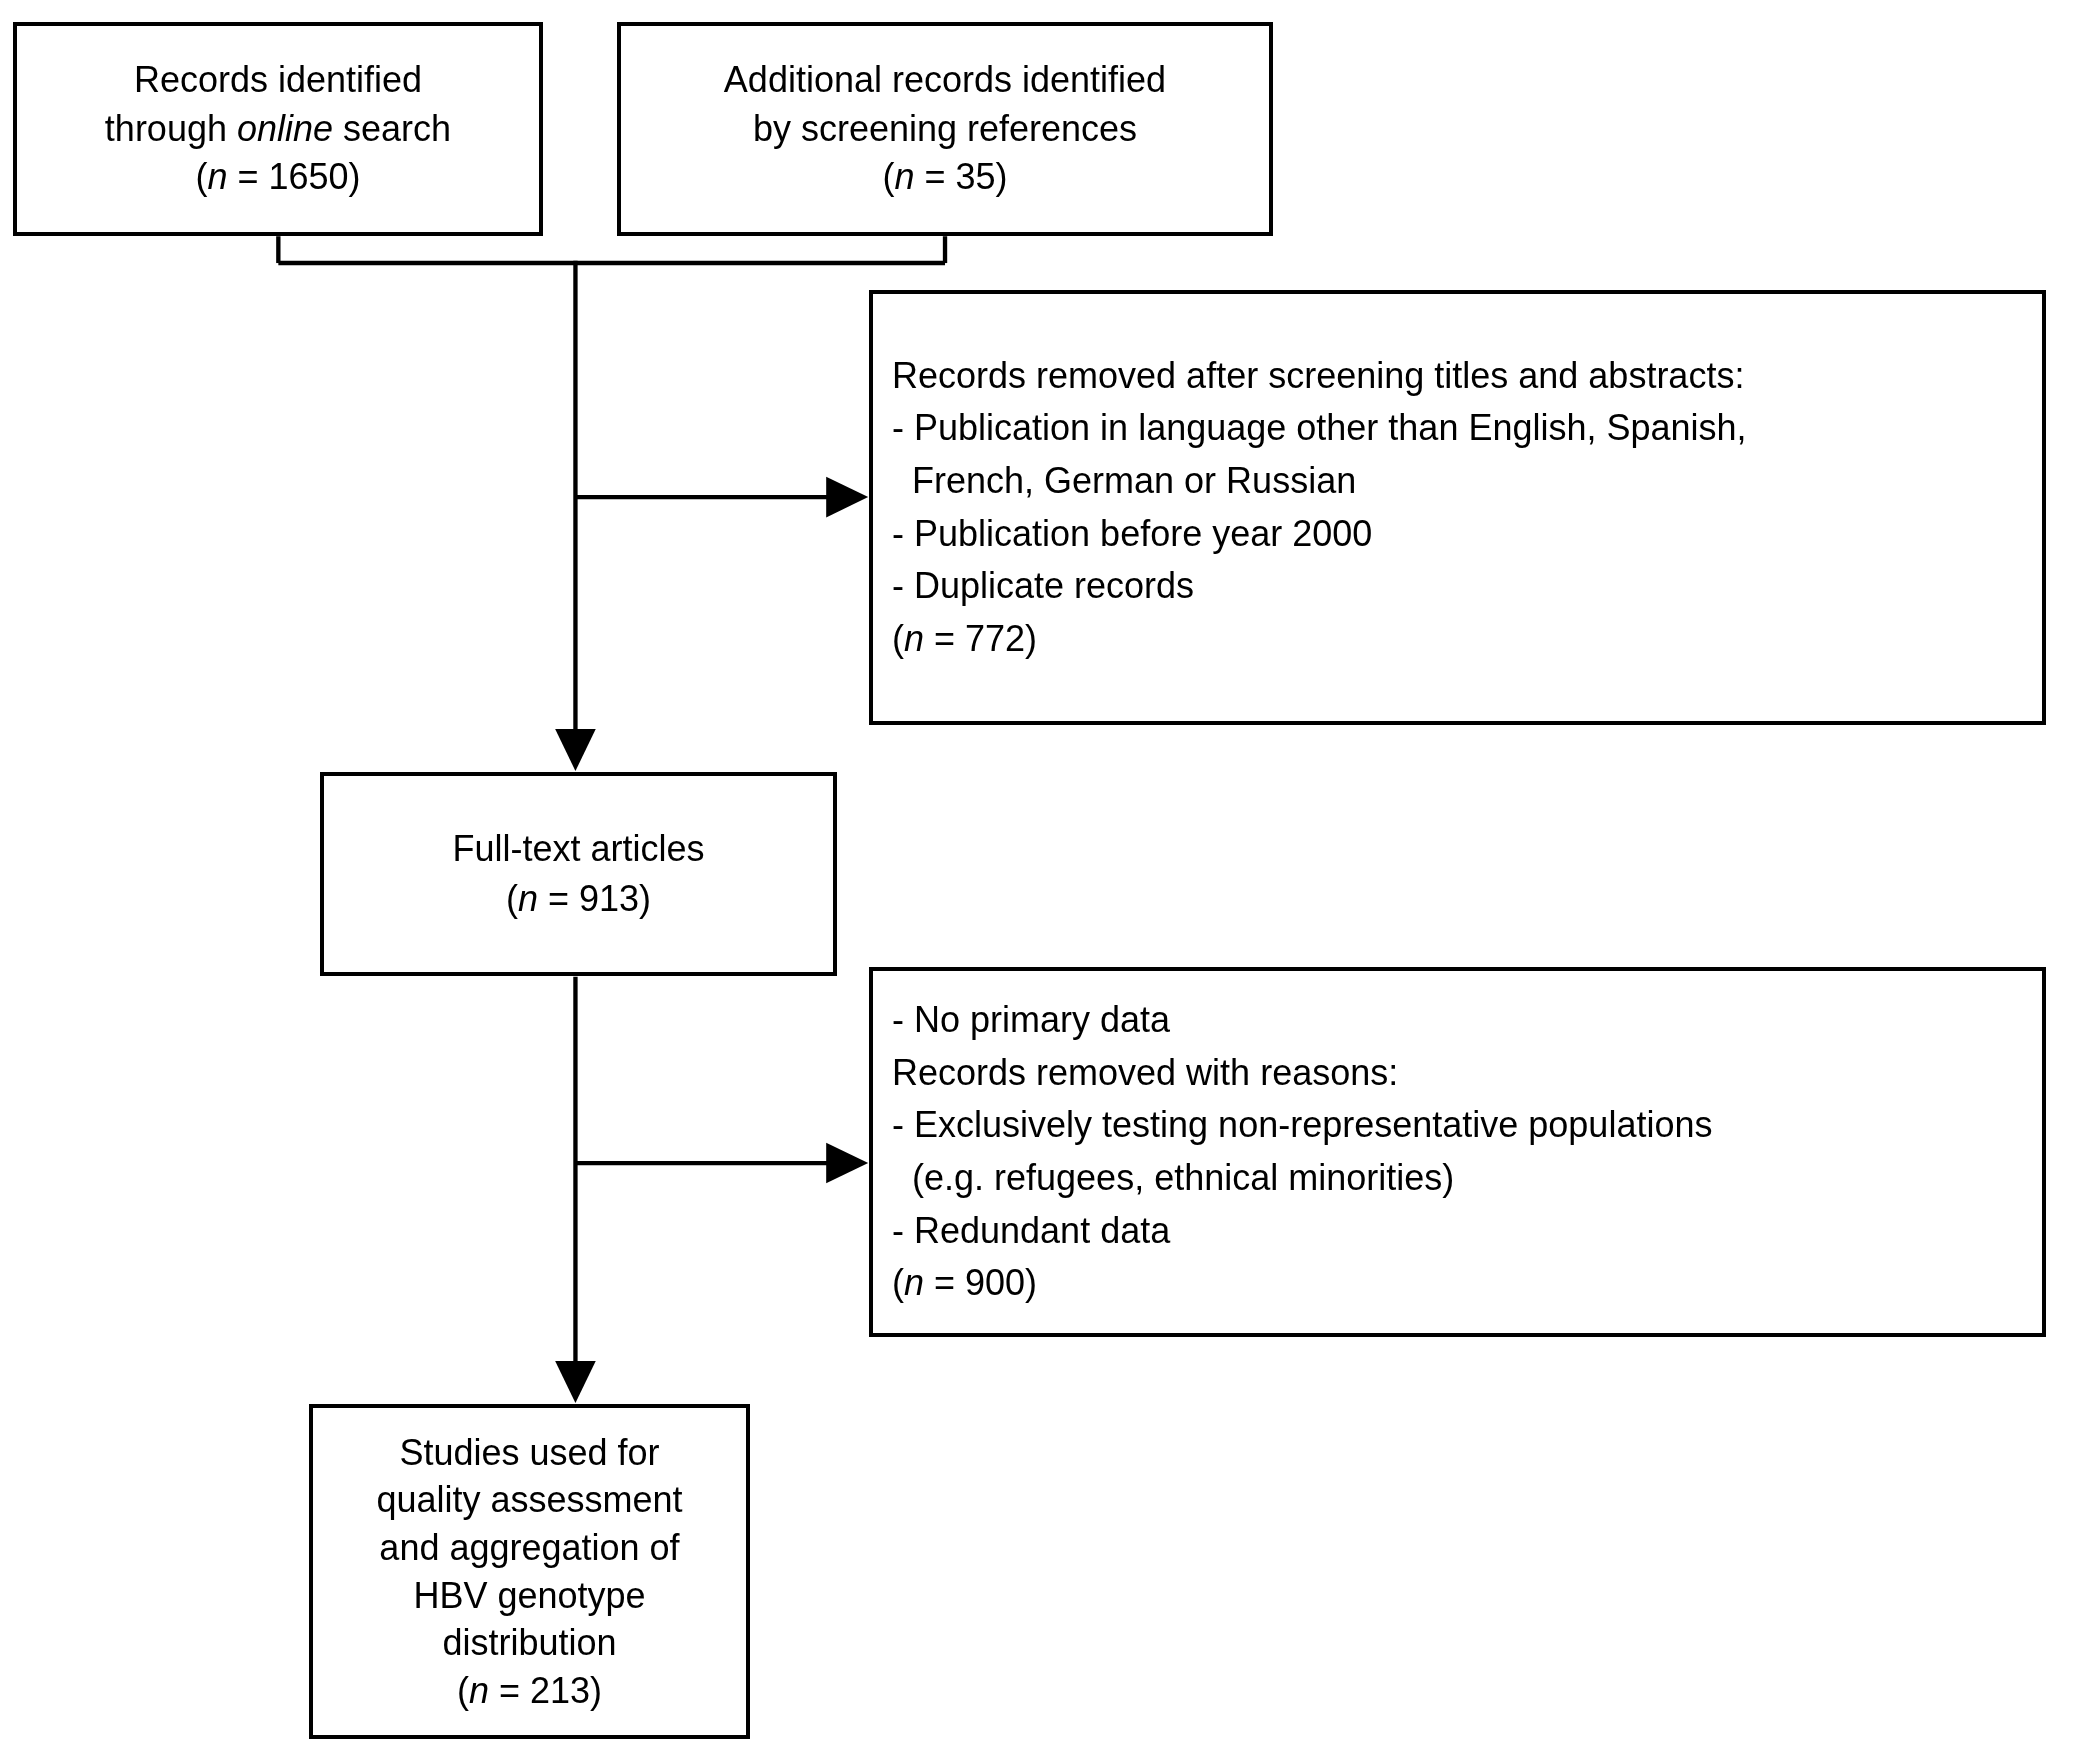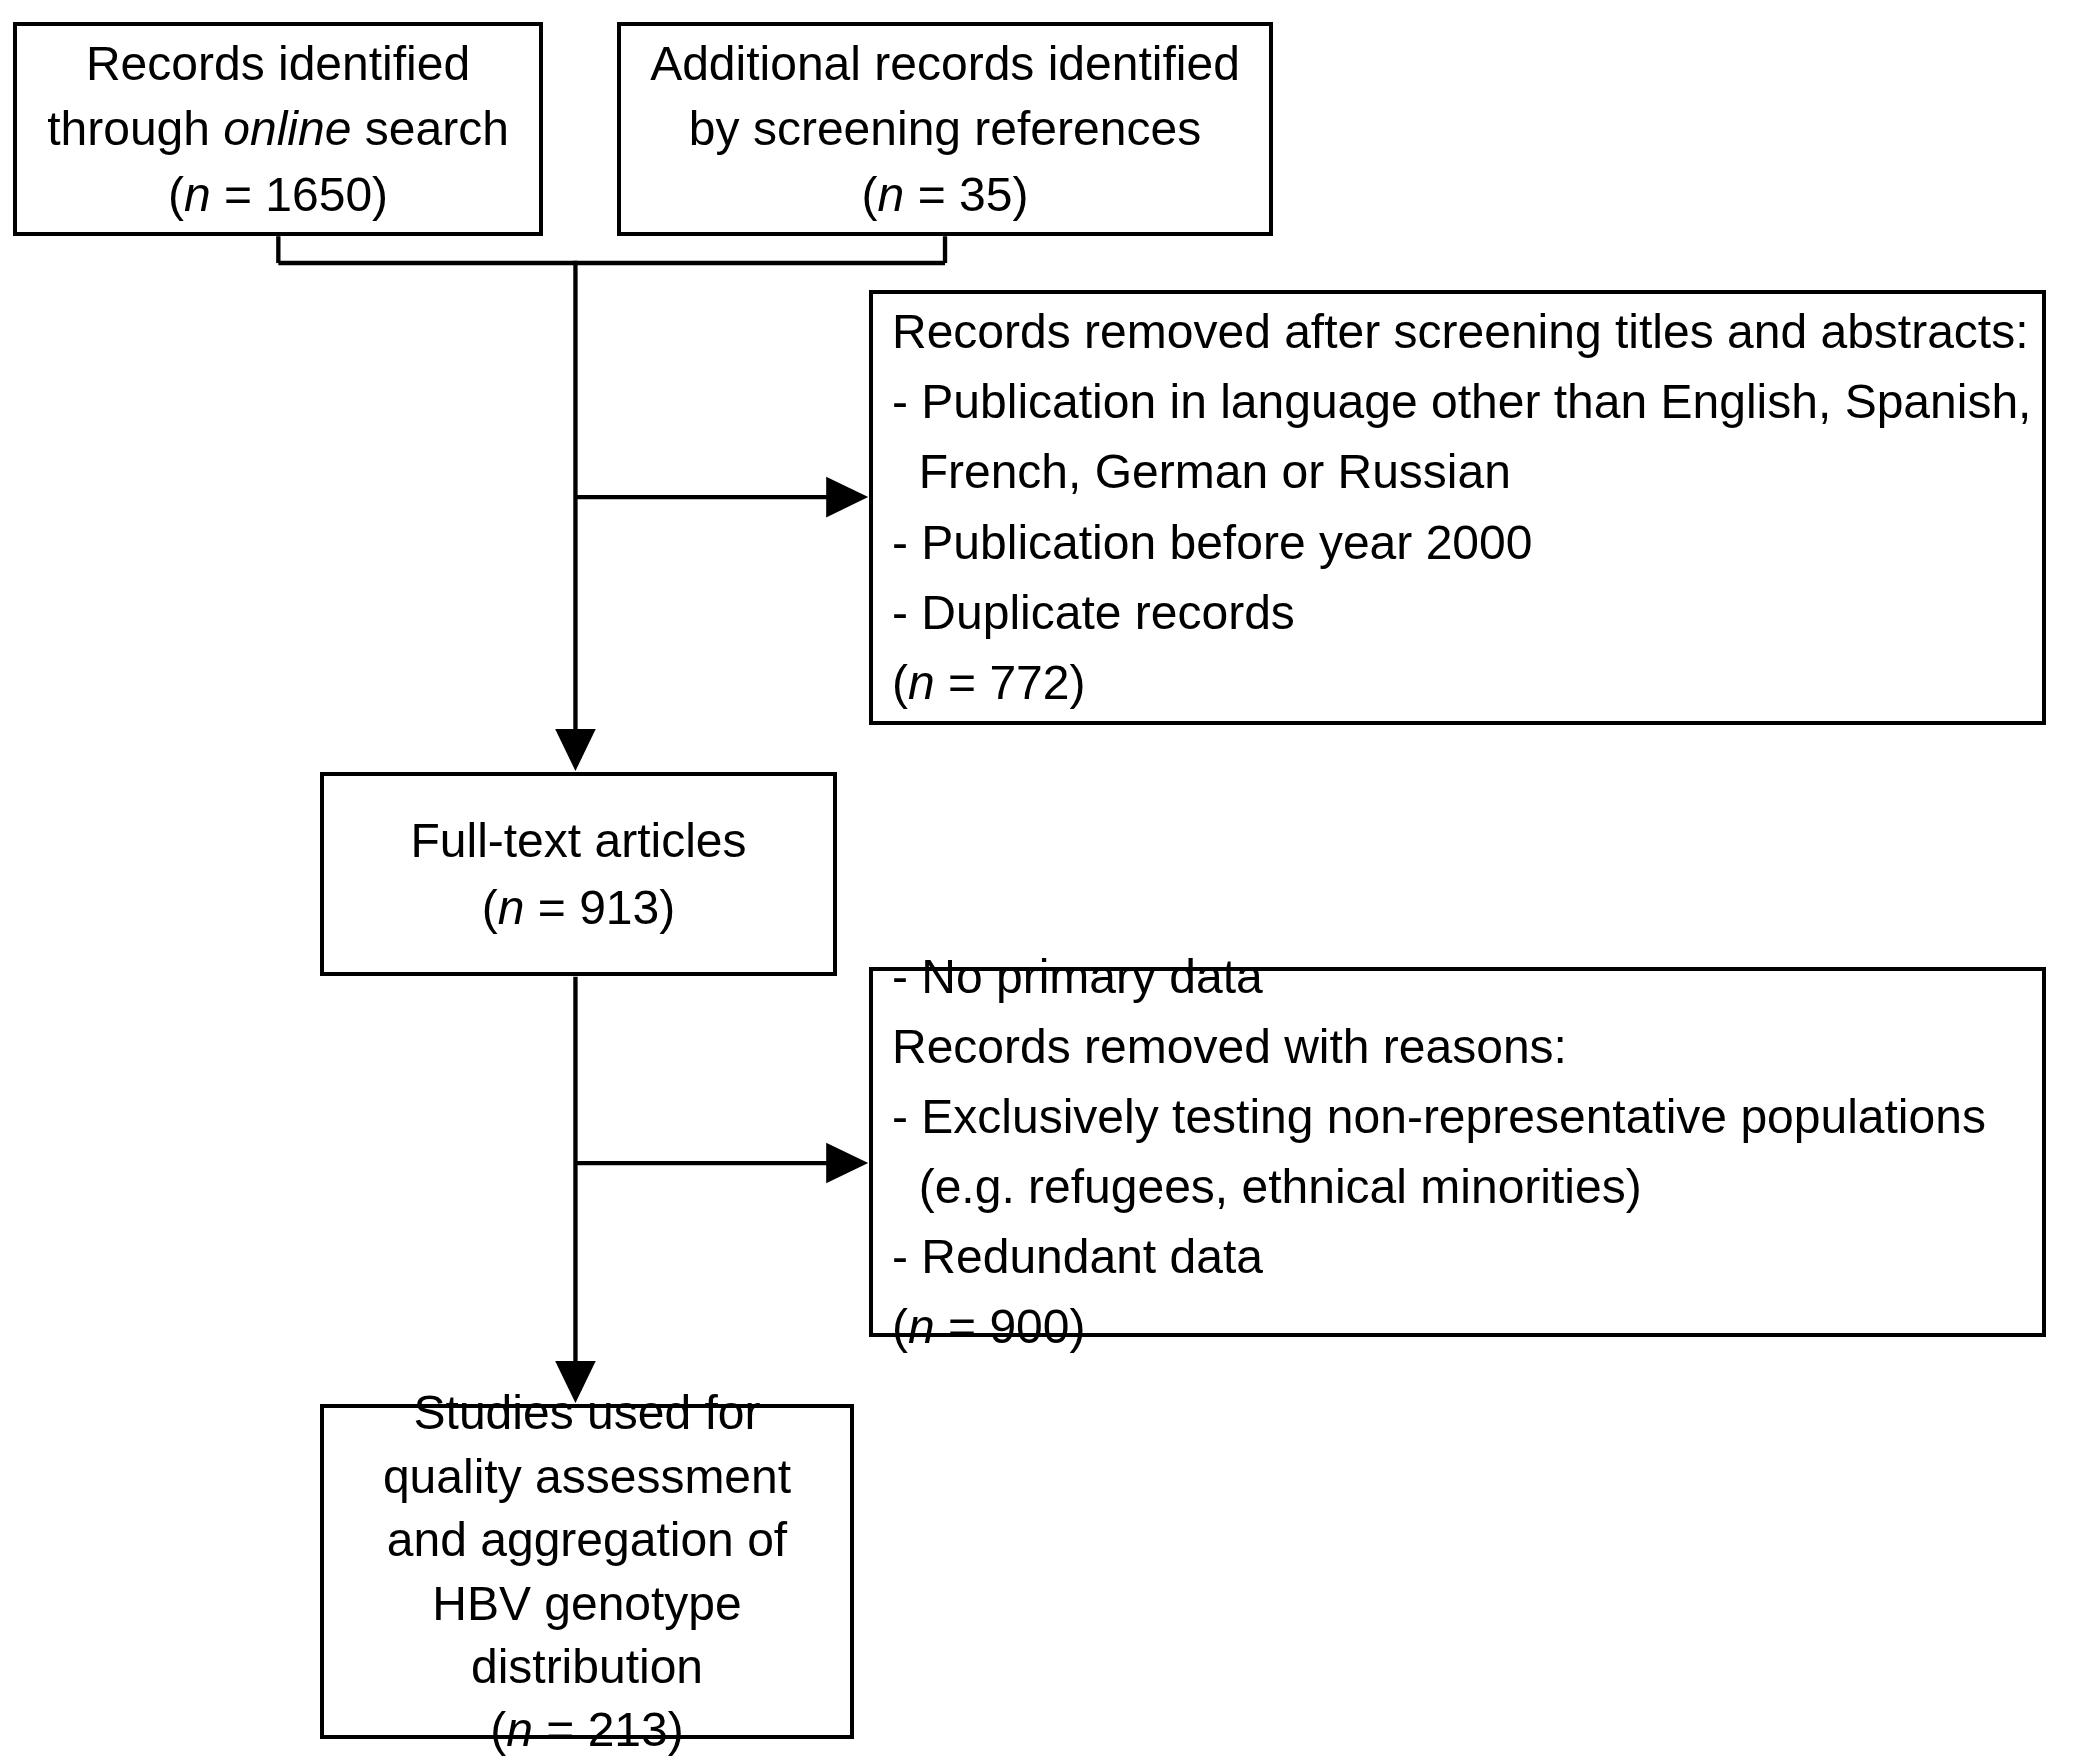--- a/index.html
+++ b/index.html
@@ -21,33 +21,33 @@
     overflow: hidden;
   }
   .fbox {
     position: absolute;
     border: 4.3px solid var(--ink);
     background: var(--paper);
     box-sizing: border-box;
     display: flex;
     flex-direction: column;
     justify-content: center;
-    font-size: 48px;
+    font-size: 36px;
   }
   .fbox.center { align-items: center; text-align: center; }
   .fbox.left   { align-items: flex-start; text-align: left; }
   .box-line { white-space: pre; }
 
   
   #box-records-online      { left: 13px;   top: 22px;   width: 530px;  height: 214px; line-height: 1.36; }
   #box-additional-records  { left: 617px;  top: 22px;   width: 656px;  height: 214px; line-height: 1.36; }
   #box-removed-screening   { left: 869px; top: 290px;  width: 1177px; height: 435px; line-height: 1.46; padding-left: 19px; padding-right: 7.2px; }
   #box-fulltext            { left: 320px;  top: 772px; width: 517px;  height: 204px; line-height: 1.40; }
   #box-removed-reasons     { left: 869px; top: 967px; width: 1177px; height: 370px; line-height: 1.46; padding-left: 19px; padding-right: 7.2px; }
-  #box-studies-used        { left: 320px;  top: 1404px; width: 534px;  height: 335px; line-height: 1.32; }
+  #box-studies-used        { left: 309px;  top: 1404px; width: 441px;  height: 335px; line-height: 1.32; }
 
   #connector-layer {
     position: absolute;
     left: 0; top: 0;
     width: 2077px;
     height: 1758px;
     pointer-events: none;
   }
   #connector-layer .wire { stroke: var(--ink); stroke-width: 6; fill: none; }
   #connector-layer .head { fill: var(--ink); stroke: none; }

